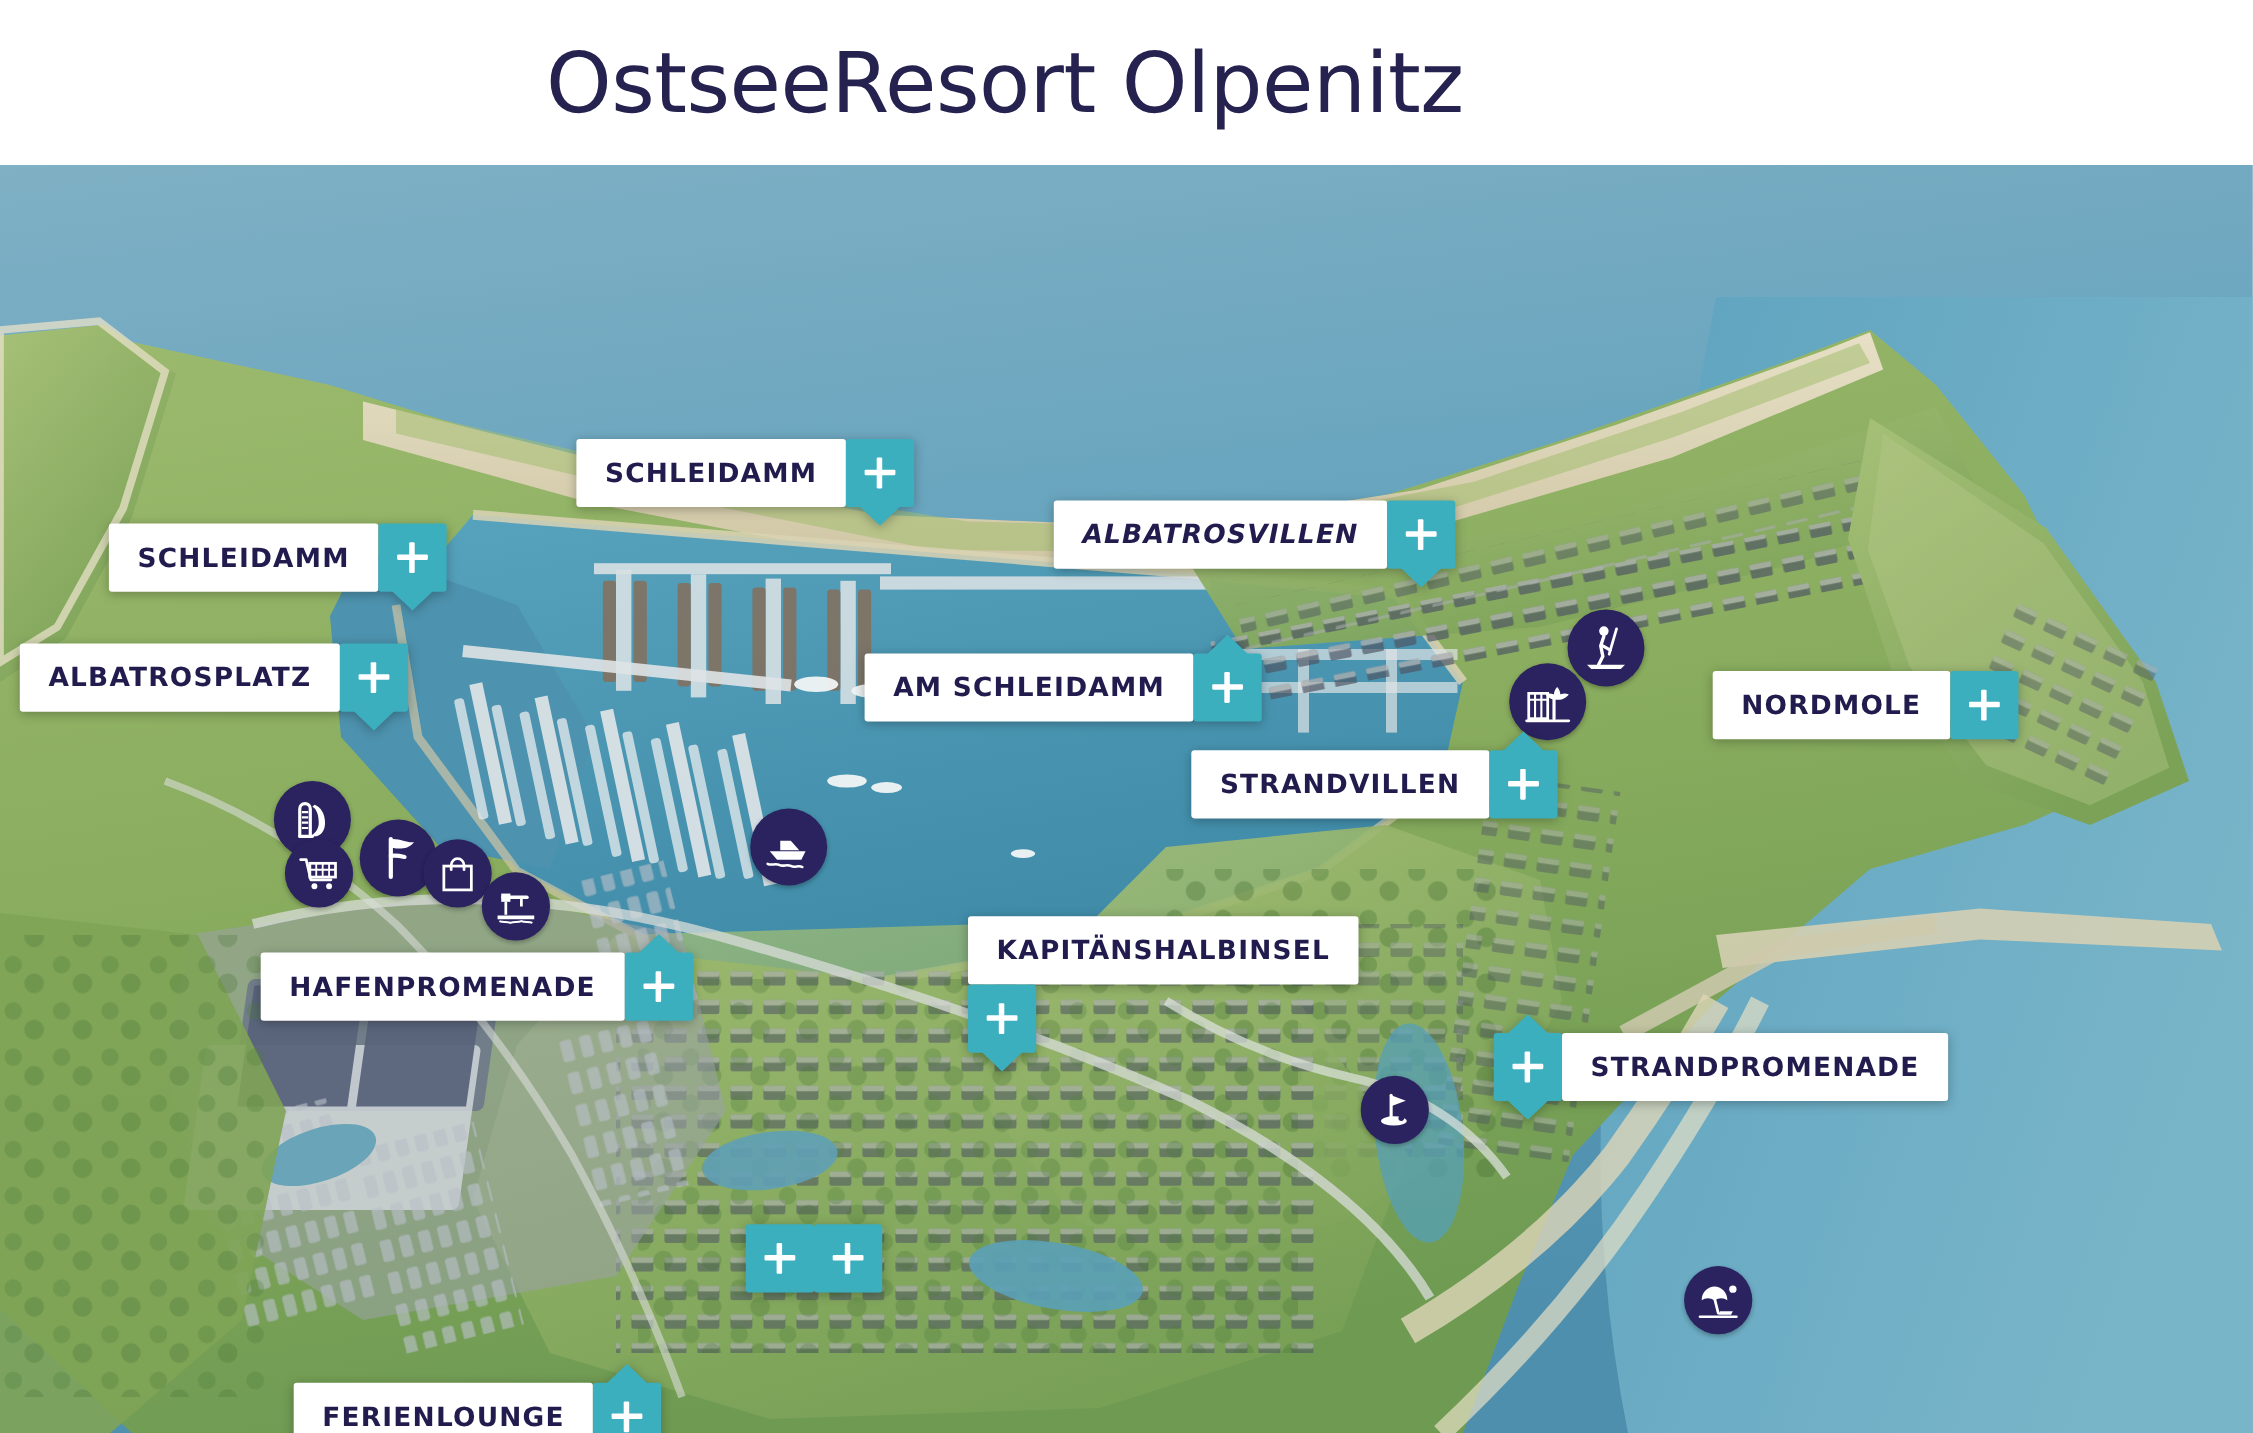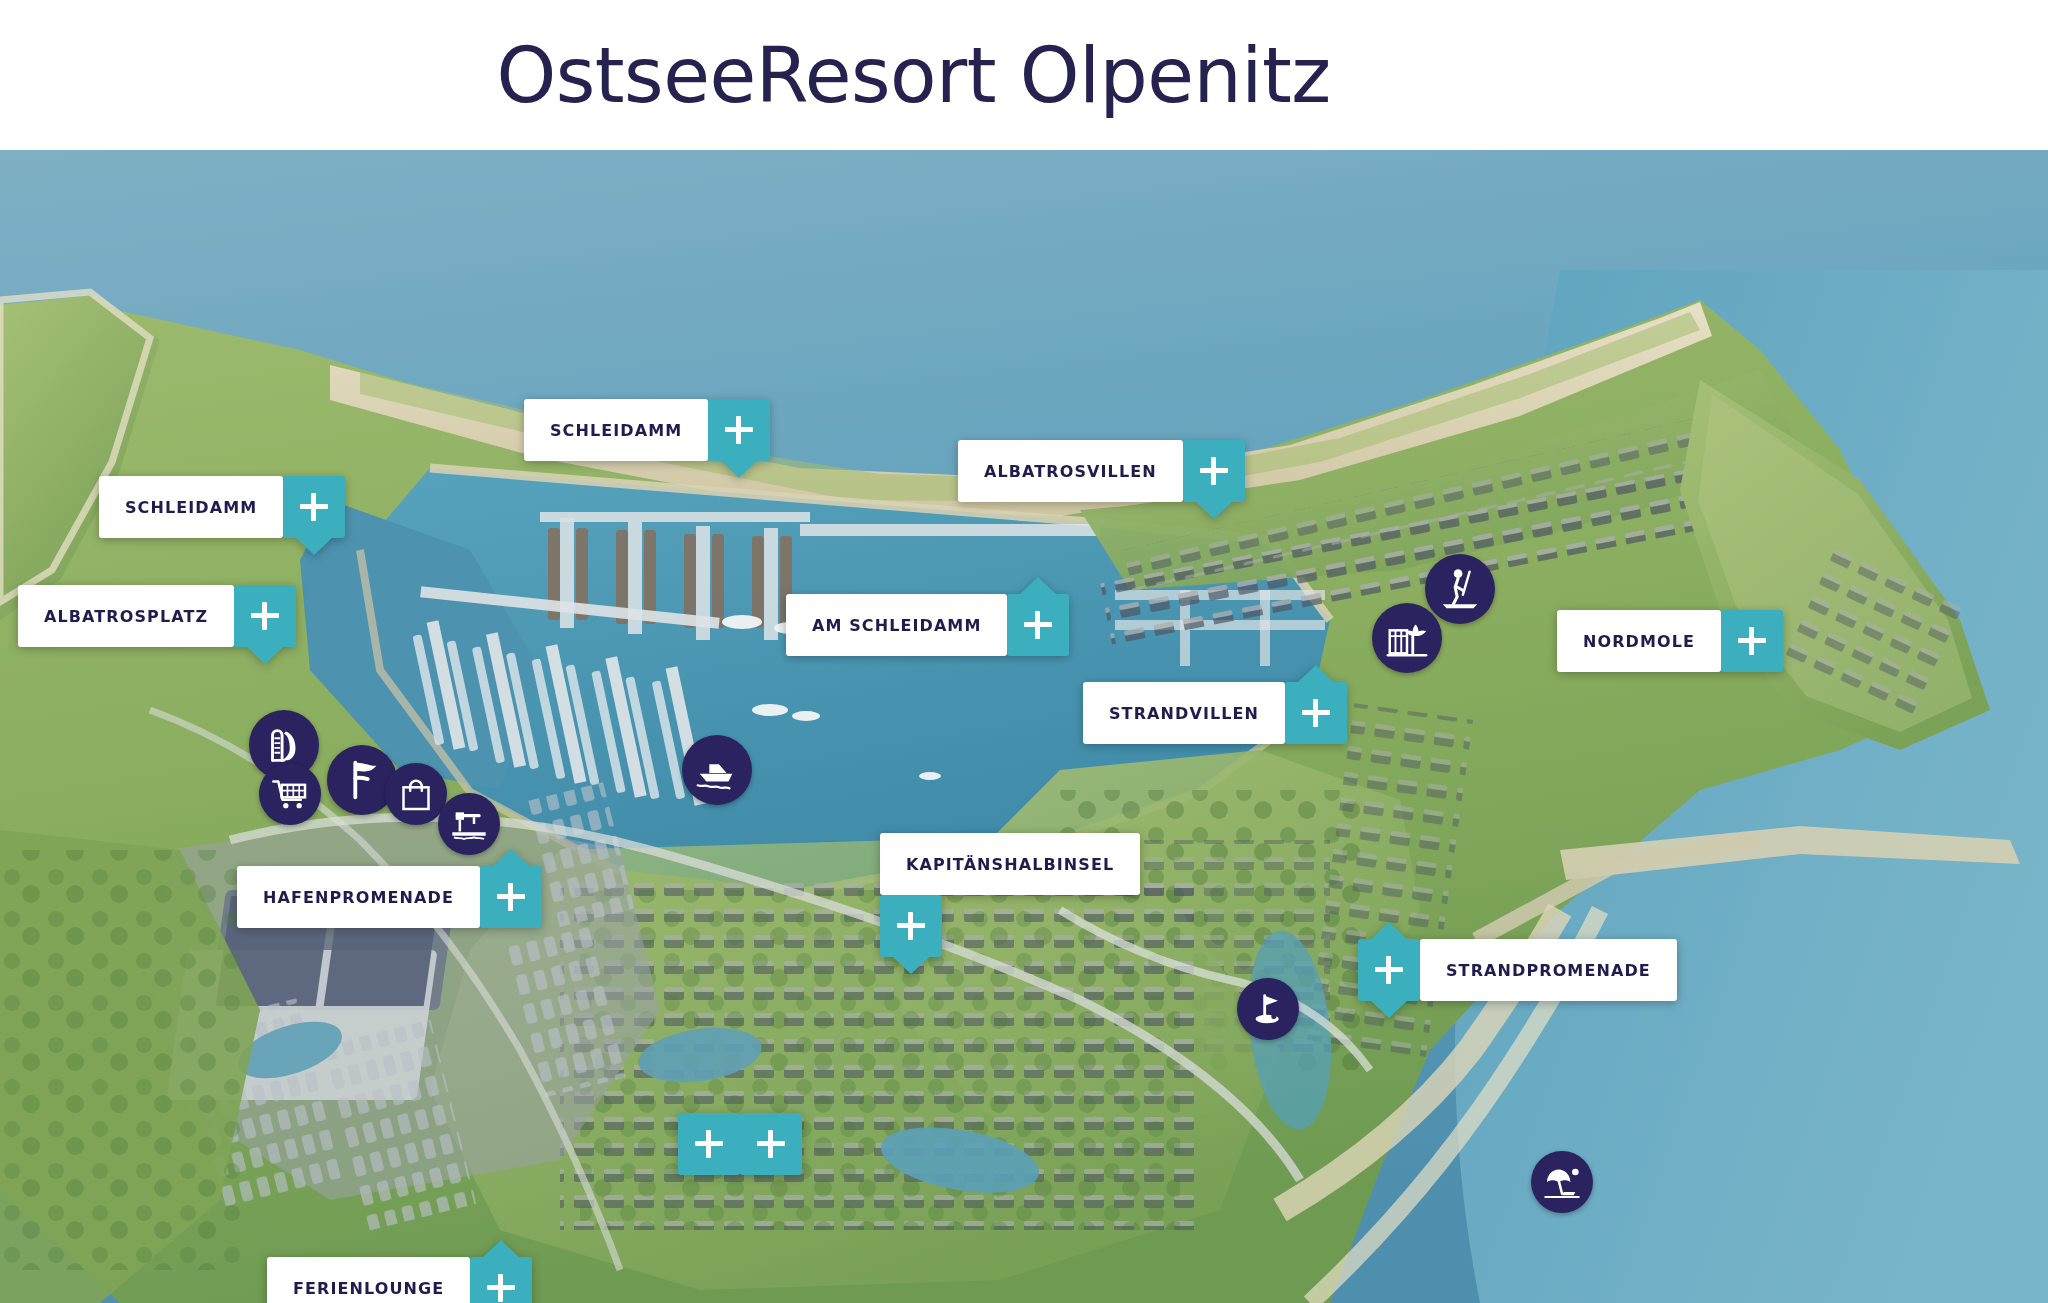--- a/index.html
+++ b/index.html
@@ -40,21 +40,21 @@
     filter: drop-shadow(0 2px 5px rgba(0,0,0,0.28));
     z-index: 40;
   }
   .hs-text {
     background: #ffffff;
     display: flex; align-items: center; justify-content: center;
     padding: 0 26px;
     height: 62px;
     color: #211c4d;
     font-family: "DejaVu Sans", sans-serif;
-    font-size: 16px;
+    font-size: 24px;
     font-weight: 700;
     letter-spacing: 1.1px;
     white-space: nowrap;
     border-radius: 3px;
   }
   .hs-btn {
     position: relative;
     background: #3cafbe;
     width: 62px; height: 62px; flex: 0 0 62px;
     display: flex; align-items: center; justify-content: center;
@@ -305,21 +305,21 @@
           <div class="hs-btn tail-down">
             <span class="plus"></span>
           </div>
         </div>
         <div class="hotspot" style="left: 99px; top: 326px;">
           <div class="hs-text">SCHLEIDAMM</div>
           <div class="hs-btn tail-down">
             <span class="plus"></span>
           </div>
         </div>
-        <div class="hotspot" style="left: 958px; top: 290px;">
+        <div class="hotspot" style="left: 958px; top: 305px; font-style: italic;">
           <div class="hs-text">ALBATROSVILLEN</div>
           <div class="hs-btn tail-down">
             <span class="plus"></span>
           </div>
         </div>
         <div class="hotspot" style="left: 18px; top: 435px;">
           <div class="hs-text">ALBATROSPLATZ</div>
           <div class="hs-btn tail-down">
             <span class="plus"></span>
           </div>

